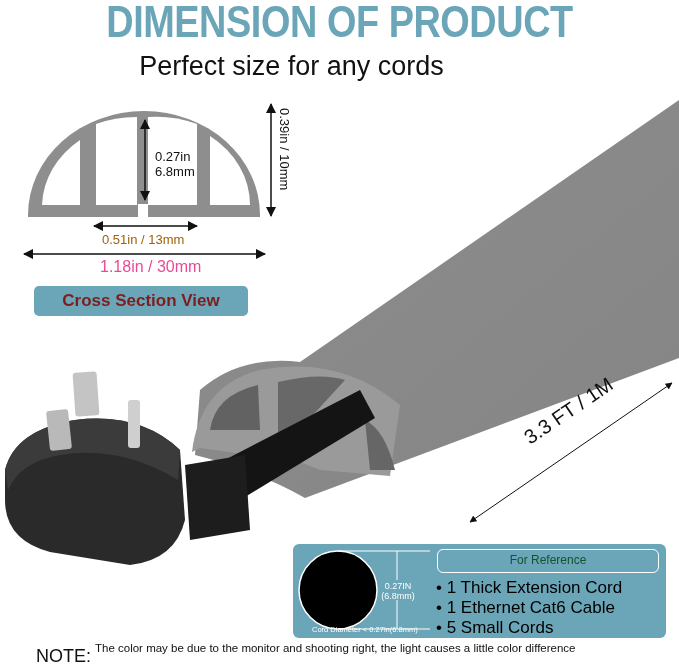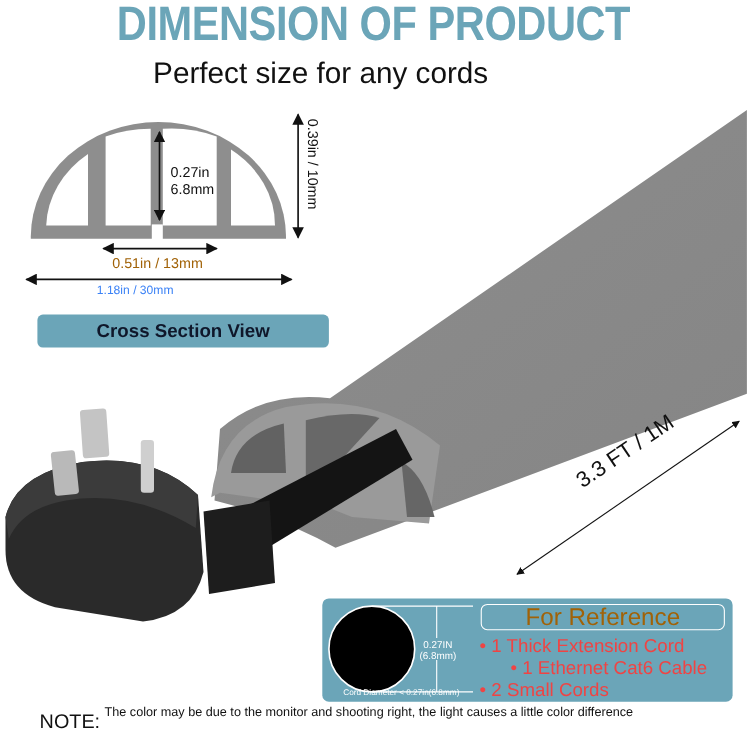--- a/index.html
+++ b/index.html
@@ -12,34 +12,34 @@
       font-weight: bold; font-size: 44px; color: #6ba5b8; letter-spacing: -0.5px;
       line-height: 44px; top: 0px;
       transform: scaleX(0.86); transform-origin: center top;
     }
     .subtitle {
       left: 0; top: 50px; width: 583px; text-align: center;
       font-size: 27px; color: #111; line-height: 32px;
     }
     svg.art { position: absolute; left: 0; top: 0; }
     .cross-btn {
-      left: 34px; top: 286px; width: 265px; height: 30px;
-      background: #6ba5b8; border-radius: 5px; color: #0f172a;
+      left: 34px; top: 286px; width: 214px; height: 30px;
+      background: #6ba5b8; border-radius: 5px; color: #7f1d1d;
       font-weight: bold; font-size: 17px; line-height: 30px; text-align: center;
     }
     .ref-panel {
       left: 293px; top: 544px; width: 373px; height: 94px;
       background: #6ba5b8; border-radius: 6px;
     }
     .ref-head {
       left: 437px; top: 549px; width: 222px; height: 24px;
       border: 1.5px solid #fff; border-radius: 6px; box-sizing: border-box;
-      color: #a16207; font-size: 22px; line-height: 21px; text-align: center;
+      color: #14532d; font-size: 12px; line-height: 21px; text-align: center;
     }
-    .ref-item { left: 436px; color: #ef4444; font-size: 17px; line-height: 20px; white-space: nowrap; }
+    .ref-item { left: 436px; color: #000000; font-size: 17px; line-height: 20px; white-space: nowrap; }
     .cord-note { color: #fff; font-size: 7.5px; white-space: nowrap; }
     .cord-dim { color: #fff; font-size: 9px; line-height: 10px; text-align: center; }
     .note-label { left: 36px; top: 647px; font-size: 18px; color: #111; line-height: 18px; }
     .note-lines { left: 95px; top: 642px; font-size: 11.5px; color: #111; line-height: 12px; }
     .length-label {
       left: 520px; top: 430px; font-size: 20px; color: #111; white-space: nowrap;
       transform: rotate(-34deg); transform-origin: left top;
     }
   </style>
 </head>
@@ -105,21 +105,21 @@
   <line x1="397" y1="551" x2="397" y2="580" stroke="#fff" stroke-width="1"></line>
   <line x1="397" y1="600" x2="397" y2="629" stroke="#fff" stroke-width="1"></line>
 </svg>
 
 <div class="abs" style="left:155px;top:149px;font-size:13px;line-height:15px;color:#111;">
   <div>0.27in</div>
   <div>6.8mm</div>
 </div>
 <div class="abs" style="left:278px;top:108px;font-size:13px;color:#111;white-space:nowrap;transform:rotate(90deg) translate(0,-14px);transform-origin:left top;">0.39in / 10mm</div>
 <div class="abs" style="left:102px;top:232px;font-size:13px;color:#a16207;">0.51in / 13mm</div>
-<div class="abs" style="left:88px;top:258px;font-size:11px;color:#3b82f6;">1.18in / 30mm</div>
+<div class="abs" style="left:100px;top:258px;font-size:16px;color:#ec4899;">1.18in / 30mm</div>
 
 <div class="abs cross-btn">Cross Section View</div>
 
 <div class="abs length-label">3.3 FT / 1M</div>
 
 <div class="abs ref-panel"></div>
 <svg class="art" width="679" height="670" style="pointer-events:none">
   <circle cx="338" cy="590" r="39" fill="#000" stroke="#fff" stroke-width="1.5"></circle>
   <line x1="338" y1="551" x2="430" y2="551" stroke="#fff" stroke-width="1"></line>
   <line x1="338" y1="629" x2="430" y2="629" stroke="#fff" stroke-width="1"></line>
@@ -127,19 +127,19 @@
   <line x1="397" y1="600" x2="397" y2="629" stroke="#fff" stroke-width="1"></line>
 </svg>
 <div class="abs cord-dim" style="left:377px;top:581px;width:42px;">
   <div>0.27IN</div>
   <div>(6.8mm)</div>
 </div>
 <div class="abs cord-note" style="left:312px;top:625px;">Cord Diameter &lt; 0.27in(6.8mm)</div>
 
 <div class="abs ref-head">For Reference</div>
 <div class="abs ref-item" style="top:578px;">• 1 Thick Extension Cord</div>
-<div class="abs ref-item" style="top:598px;margin-left:28px;">• 1 Ethernet Cat6 Cable</div>
-<div class="abs ref-item" style="top:618px;">• 2 Small Cords</div>
+<div class="abs ref-item" style="top:598px;">• 1 Ethernet Cat6 Cable</div>
+<div class="abs ref-item" style="top:618px;">• 5 Small Cords</div>
 
 <div class="abs note-label">NOTE:</div>
 <div class="abs note-lines">
   <div>The color may be due to the monitor and shooting right, the light causes a little color difference</div>
 </div>
 
 </body></html>

